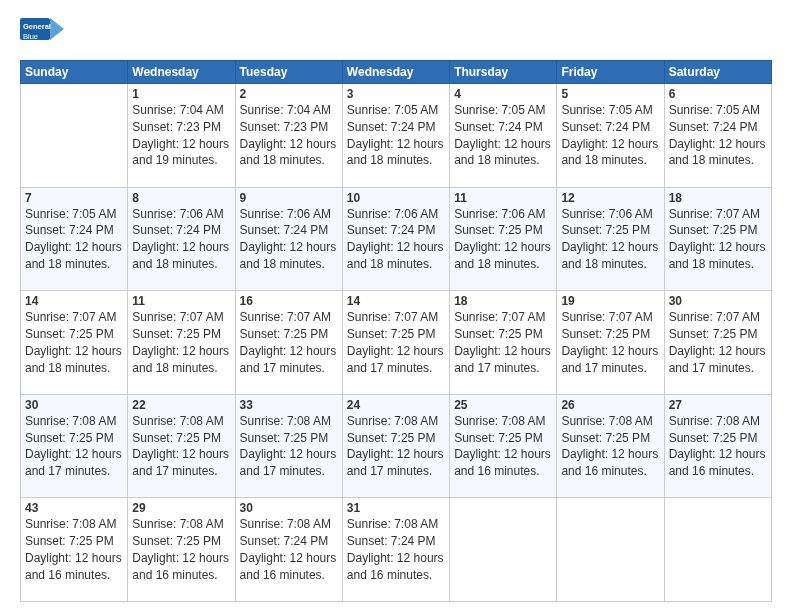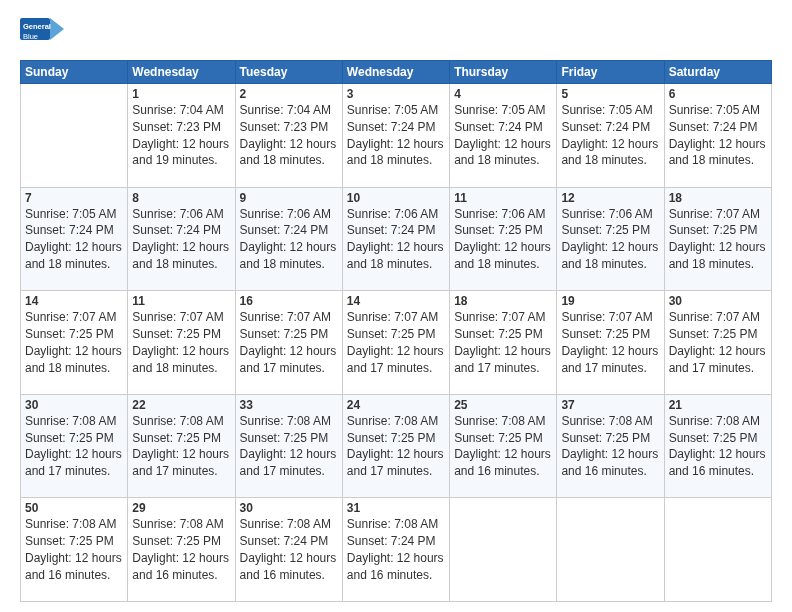--- a/index.html
+++ b/index.html
@@ -298,37 +298,37 @@
 and 17 minutes.</div>
           </td>
           <td>
             <span class="day-num">25</span>
             <div class="day-info" style="white-space: pre-line;">Sunrise: 7:08 AM
 Sunset: 7:25 PM
 Daylight: 12 hours
 and 16 minutes.</div>
           </td>
           <td>
-            <span class="day-num">37</span>
-            <div class="day-info" style="white-space: pre-line;">Sunrise: 7:08 AM
-Sunset: 7:25 PM
-Daylight: 12 hours
-and 16 minutes.</div>
-          </td>
-          <td>
-            <span class="day-num">21</span>
+            <span class="day-num">26</span>
+            <div class="day-info" style="white-space: pre-line;">Sunrise: 7:08 AM
+Sunset: 7:25 PM
+Daylight: 12 hours
+and 16 minutes.</div>
+          </td>
+          <td>
+            <span class="day-num">27</span>
             <div class="day-info" style="white-space: pre-line;">Sunrise: 7:08 AM
 Sunset: 7:25 PM
 Daylight: 12 hours
 and 16 minutes.</div>
           </td>
         </tr>
         <tr>
           <td>
-            <span class="day-num">50</span>
+            <span class="day-num">43</span>
             <div class="day-info" style="white-space: pre-line;">Sunrise: 7:08 AM
 Sunset: 7:25 PM
 Daylight: 12 hours
 and 16 minutes.</div>
           </td>
           <td>
             <span class="day-num">29</span>
             <div class="day-info" style="white-space: pre-line;">Sunrise: 7:08 AM
 Sunset: 7:25 PM
 Daylight: 12 hours

